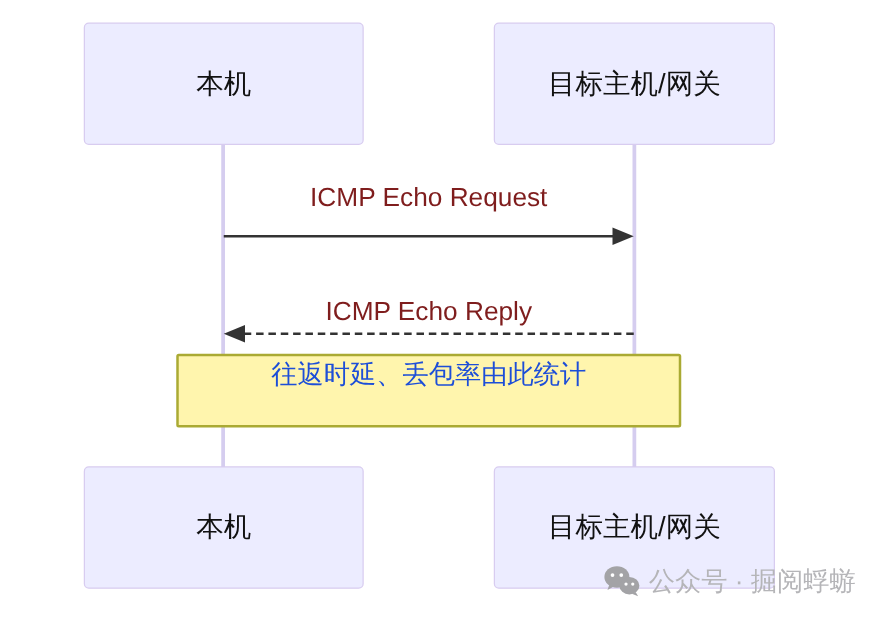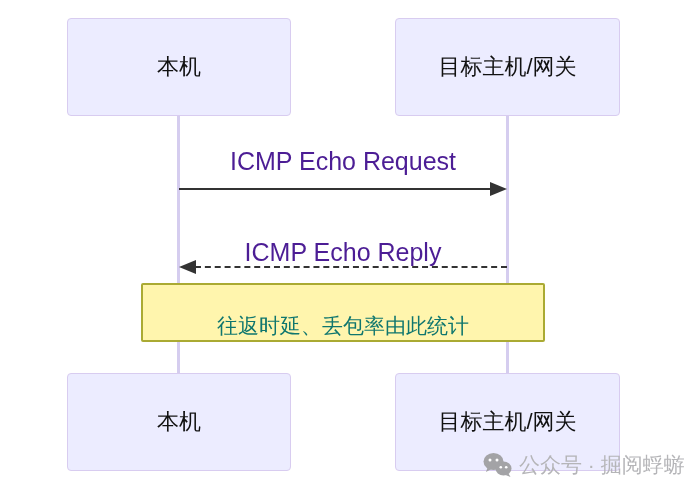--- a/index.html
+++ b/index.html
@@ -46,22 +46,22 @@
   .actor-box.tr { left: 395px; top: 18px;  width: 225px; height: 98px; }
   .actor-box.bl { left: 67px;  top: 373px; width: 224px; height: 98px; }
   .actor-box.br { left: 395px; top: 373px; width: 225px; height: 98px; }
 
   
   .msg-label {
     position: absolute;
     left: 179px;
     width: 328px;
     text-align: center;
-    font-size: 25px;
-    color: #4c1d95;
+    font-size: 21px;
+    color: #7f1d1d;
     z-index: 2;
   }
   .msg-label.request { top: 147px; }
   .msg-label.reply   { top: 223px; margin-top: 15px; }
 
   .msg-line {
     position: absolute;
     height: 0;
     z-index: 2;
   }
@@ -94,24 +94,24 @@
   
   .note {
     position: absolute;
     left: 141px; top: 283px;
     width: 404px; height: 59px;
     background: var(--note-fill, #fff5ad);
     border: 2px solid var(--note-border, #aaaa33);
     border-radius: 2px;
     box-sizing: border-box;
     display: flex;
-    align-items: flex-end;
+    align-items: flex-start;
     justify-content: center;
     font-size: 21px;
-    color: #0f766e;
+    color: #1d4ed8;
     z-index: 3;
   }
 
   
   .watermark {
     position: absolute;
     left: 483px; top: 451px;
     display: flex;
     align-items: center;
     z-index: 5;

